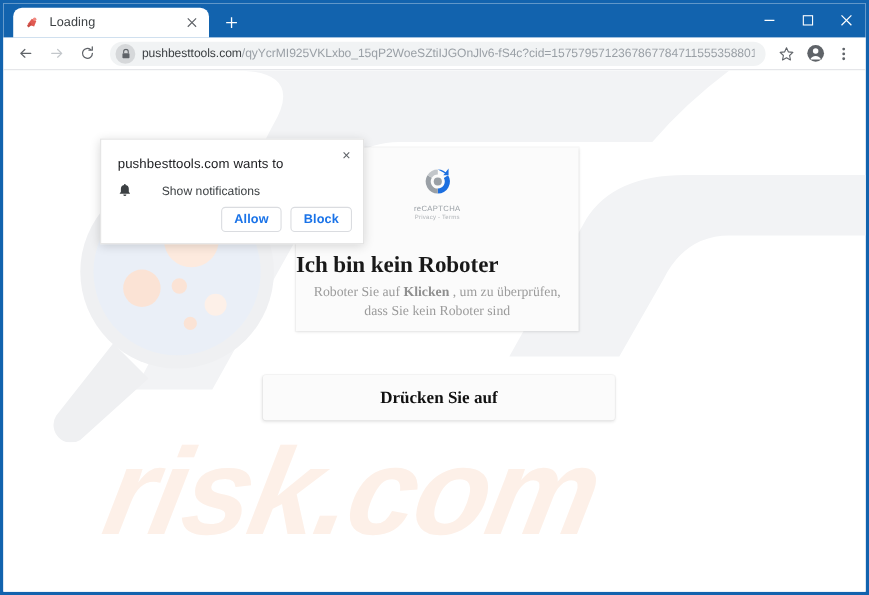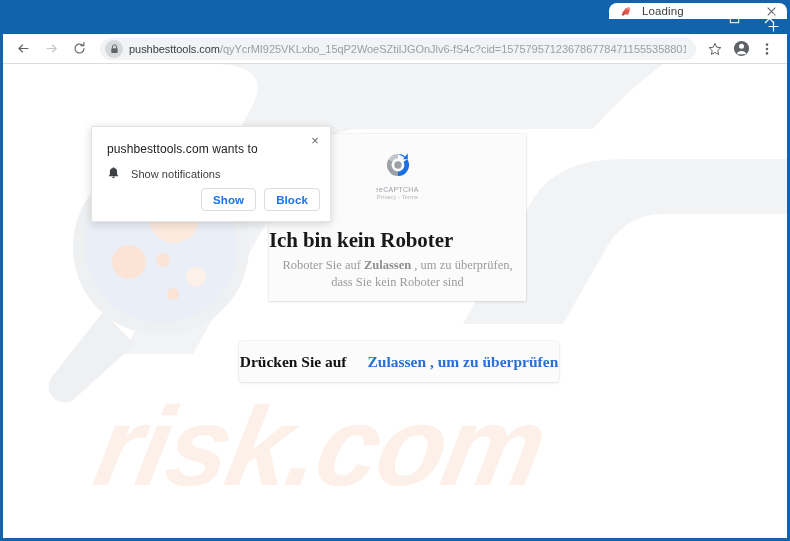--- a/index.html
+++ b/index.html
@@ -21,21 +21,20 @@
   }
 
   
   .tabstrip {
     position: relative;
     height: 31px;
     background: #1263AE;
     display: flex;
     align-items: flex-end;
     padding-left: 9px;
-    flex-direction: column;
   }
   .tab {
     position: relative;
     display: flex;
     align-items: center;
     width: 178px; height: 27px;
     background: #ffffff;
     border-radius: 8px 8px 0 0;
     padding: 0 8px 0 10px;
     gap: 8px;
@@ -254,21 +253,21 @@
     left: 15px; top: 15px;
     font-size: 12px;
     color: #202124;
     letter-spacing: .1px;
   }
   .notif-row {
     position: absolute;
     left: 15px; top: 40px;
     display: flex;
     align-items: center;
-    gap: 11px;
+    gap: 27px;
   }
   .bell { width: 13px; height: 14px; color: #3c4043; display:block; }
   .notif-perm {
     font-size: 11px;
     color: #3c4043;
     letter-spacing: .05px;
   }
   .notif-actions {
     position: absolute;
     right: 10px; bottom: 10px;
@@ -429,41 +428,40 @@
             <path d="M5.6 9.3 A11 11 0 0 1 15 4 l0 4.6 a6.4 6.4 0 0 0-5.5 3.1 Z" fill="#c2c6ca"></path>
             <circle cx="15" cy="15" r="3.7" fill="#9aa0a6"></circle>
           </svg>
         </span>
         <div class="rc-name">reCAPTCHA</div>
         <div class="rc-links">Privacy - Terms</div>
       </div>
 
       <div class="captcha-title">Ich bin kein Roboter</div>
 
-      <div class="captcha-sub"><span>Roboter Sie auf </span><b>Zulassen</b><span> , um zu überprüfen,</span><br><span>dass Sie kein Roboter sind</span></div>
+      <div class="captcha-sub"><span>Roboter Sie auf </span><b>Klicken</b><span> , um zu überprüfen,</span><br><span>dass Sie kein Roboter sind</span></div>
     </div>
 
     <div class="cta">
       <span>Drücken Sie auf</span>
-      <span class="accent">Zulassen , um zu überprüfen</span>
     </div>
 
     <div class="notif">
       <div class="notif-close">×</div>
       <div class="notif-title">pushbesttools.com wants to</div>
       <div class="notif-row">
         <span>
           <svg class="bell" viewBox="0 0 13 14">
             <path d="M6.5 1.1 a3.6 3.6 0 0 1 3.6 3.6 v2.6 l1.2 1.9 H1.7 L2.9 7.3 V4.7 A3.6 3.6 0 0 1 6.5 1.1 Z" fill="#3c4043"></path>
             <path d="M6.5 0.2 a0.85 0.85 0 0 1 0.85 0.85 v0.5 H5.65 v-0.5 A0.85 0.85 0 0 1 6.5 0.2 Z" fill="#3c4043"></path>
             <path d="M5.1 9.8 h2.8 a1.4 1.4 0 0 1-2.8 0 Z" fill="#3c4043"></path>
           </svg>
         </span>
         <span class="notif-perm">Show notifications</span>
       </div>
       <div class="notif-actions">
-        <div class="nbtn">Show</div>
+        <div class="nbtn">Allow</div>
         <div class="nbtn">Block</div>
       </div>
     </div>
 
   </div>
 </div>
 
 </body></html>

